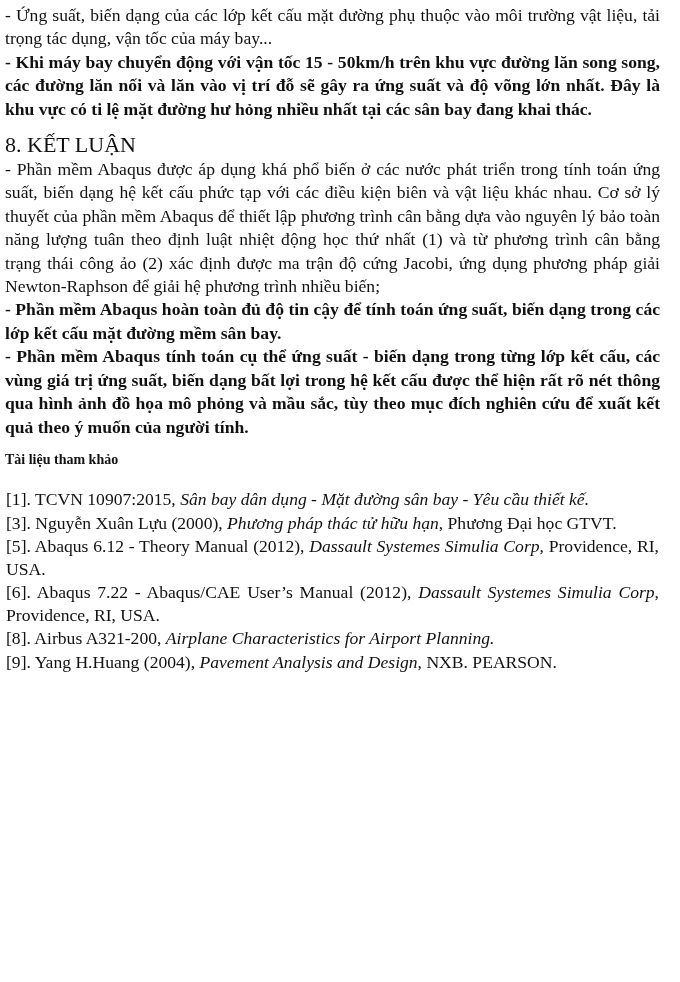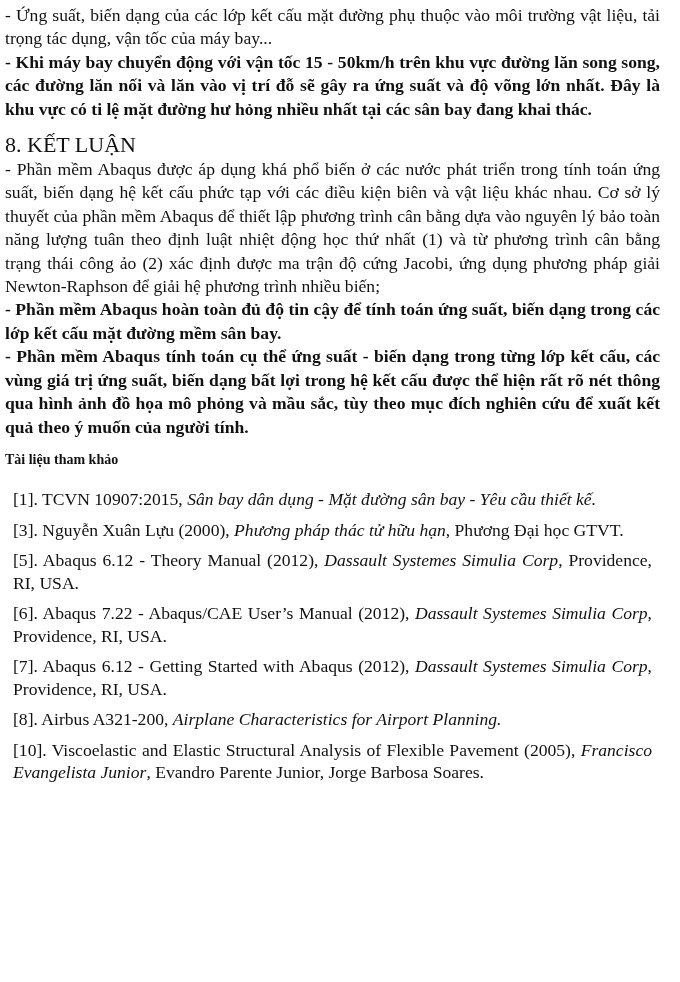--- a/index.html
+++ b/index.html
@@ -17,21 +17,21 @@
   .p1 { padding-top: 4px; }
   h2.section {
     margin: 12px 0 1px 0;
     font-size: 22px; font-weight: normal; line-height: 24px;
   }
   h3.refs-title {
     margin: 10px 0 17px 0;
     font-size: 14px; font-weight: bold; line-height: 22.5px;
   }
   .ref {
-    margin: 8px; text-align: justify; line-height: 22.5px;
+    margin: 1px; text-align: justify; line-height: 22.5px;
   }
   .ref i { font-style: italic; }
 </style>
 </head>
 <body>
 
 <div class="page">
 
   <p class="para p1">- Ứng suất, biến dạng của các lớp kết cấu mặt đường phụ thuộc vào môi trường vật liệu, tải trọng tác dụng, vận tốc của máy bay...</p>
   <p class="para gap">- Khi máy bay chuyển động với vận tốc 15 - 50km/h trên khu vực đường lăn song song, các đường lăn nối và lăn vào vị trí đỗ sẽ gây ra ứng suất và độ võng lớn nhất. Đây là khu vực có ti lệ mặt đường hư hỏng nhiều nhất tại các sân bay đang khai thác.</p>
@@ -41,18 +41,17 @@
   <p class="para gap">- Phần mềm Abaqus hoàn toàn đủ độ tin cậy để tính toán ứng suất, biến dạng trong các lớp kết cấu mặt đường mềm sân bay.</p>
   <p class="para gap">- Phần mềm Abaqus tính toán cụ thể ứng suất - biến dạng trong từng lớp kết cấu, các vùng giá trị ứng suất, biến dạng bất lợi trong hệ kết cấu được thể hiện rất rõ nét thông qua hình ảnh đồ họa mô phỏng và mầu sắc, tùy theo mục đích nghiên cứu để xuất kết quả theo ý muốn của người tính.</p>
 
   <h3 class="refs-title">Tài liệu tham khảo</h3>
 
   <div>
     <p class="ref"><span>[1]. TCVN 10907:2015, </span><i>Sân bay dân dụng - Mặt đường sân bay - Yêu cầu thiết kế.</i><span></span></p>
     <p class="ref"><span>[3]. Nguyễn Xuân Lựu (2000), </span><i>Phương pháp thác tử hữu hạn</i><span>, Phương Đại học GTVT.</span></p>
     <p class="ref"><span>[5]. Abaqus 6.12 - Theory Manual (2012), </span><i>Dassault Systemes Simulia Corp</i><span>, Providence, RI, USA.</span></p>
     <p class="ref"><span>[6]. Abaqus 7.22 - Abaqus/CAE User’s Manual (2012), </span><i>Dassault Systemes Simulia Corp</i><span>, Providence, RI, USA.</span></p>
-    <p class="ref"><span>[7]. Abaqus 6.12 - Getting Started with Abaqus (2012), </span><i>Dassault Systemes Simulia Corp</i><span>, Providence, RI, USA.</span></p>
     <p class="ref"><span>[8]. Airbus A321-200, </span><i>Airplane Characteristics for Airport Planning.</i><span></span></p>
-    <p class="ref"><span>[10]. Viscoelastic and Elastic Structural Analysis of Flexible Pavement (2005), </span><i>Francisco Evangelista Junior</i><span>, Evandro Parente Junior, Jorge Barbosa Soares.</span></p>
+    <p class="ref"><span>[9]. Yang H.Huang (2004), </span><i>Pavement Analysis and Design</i><span>, NXB. PEARSON.</span></p>
   </div>
 
 </div>
 
 </body></html>

